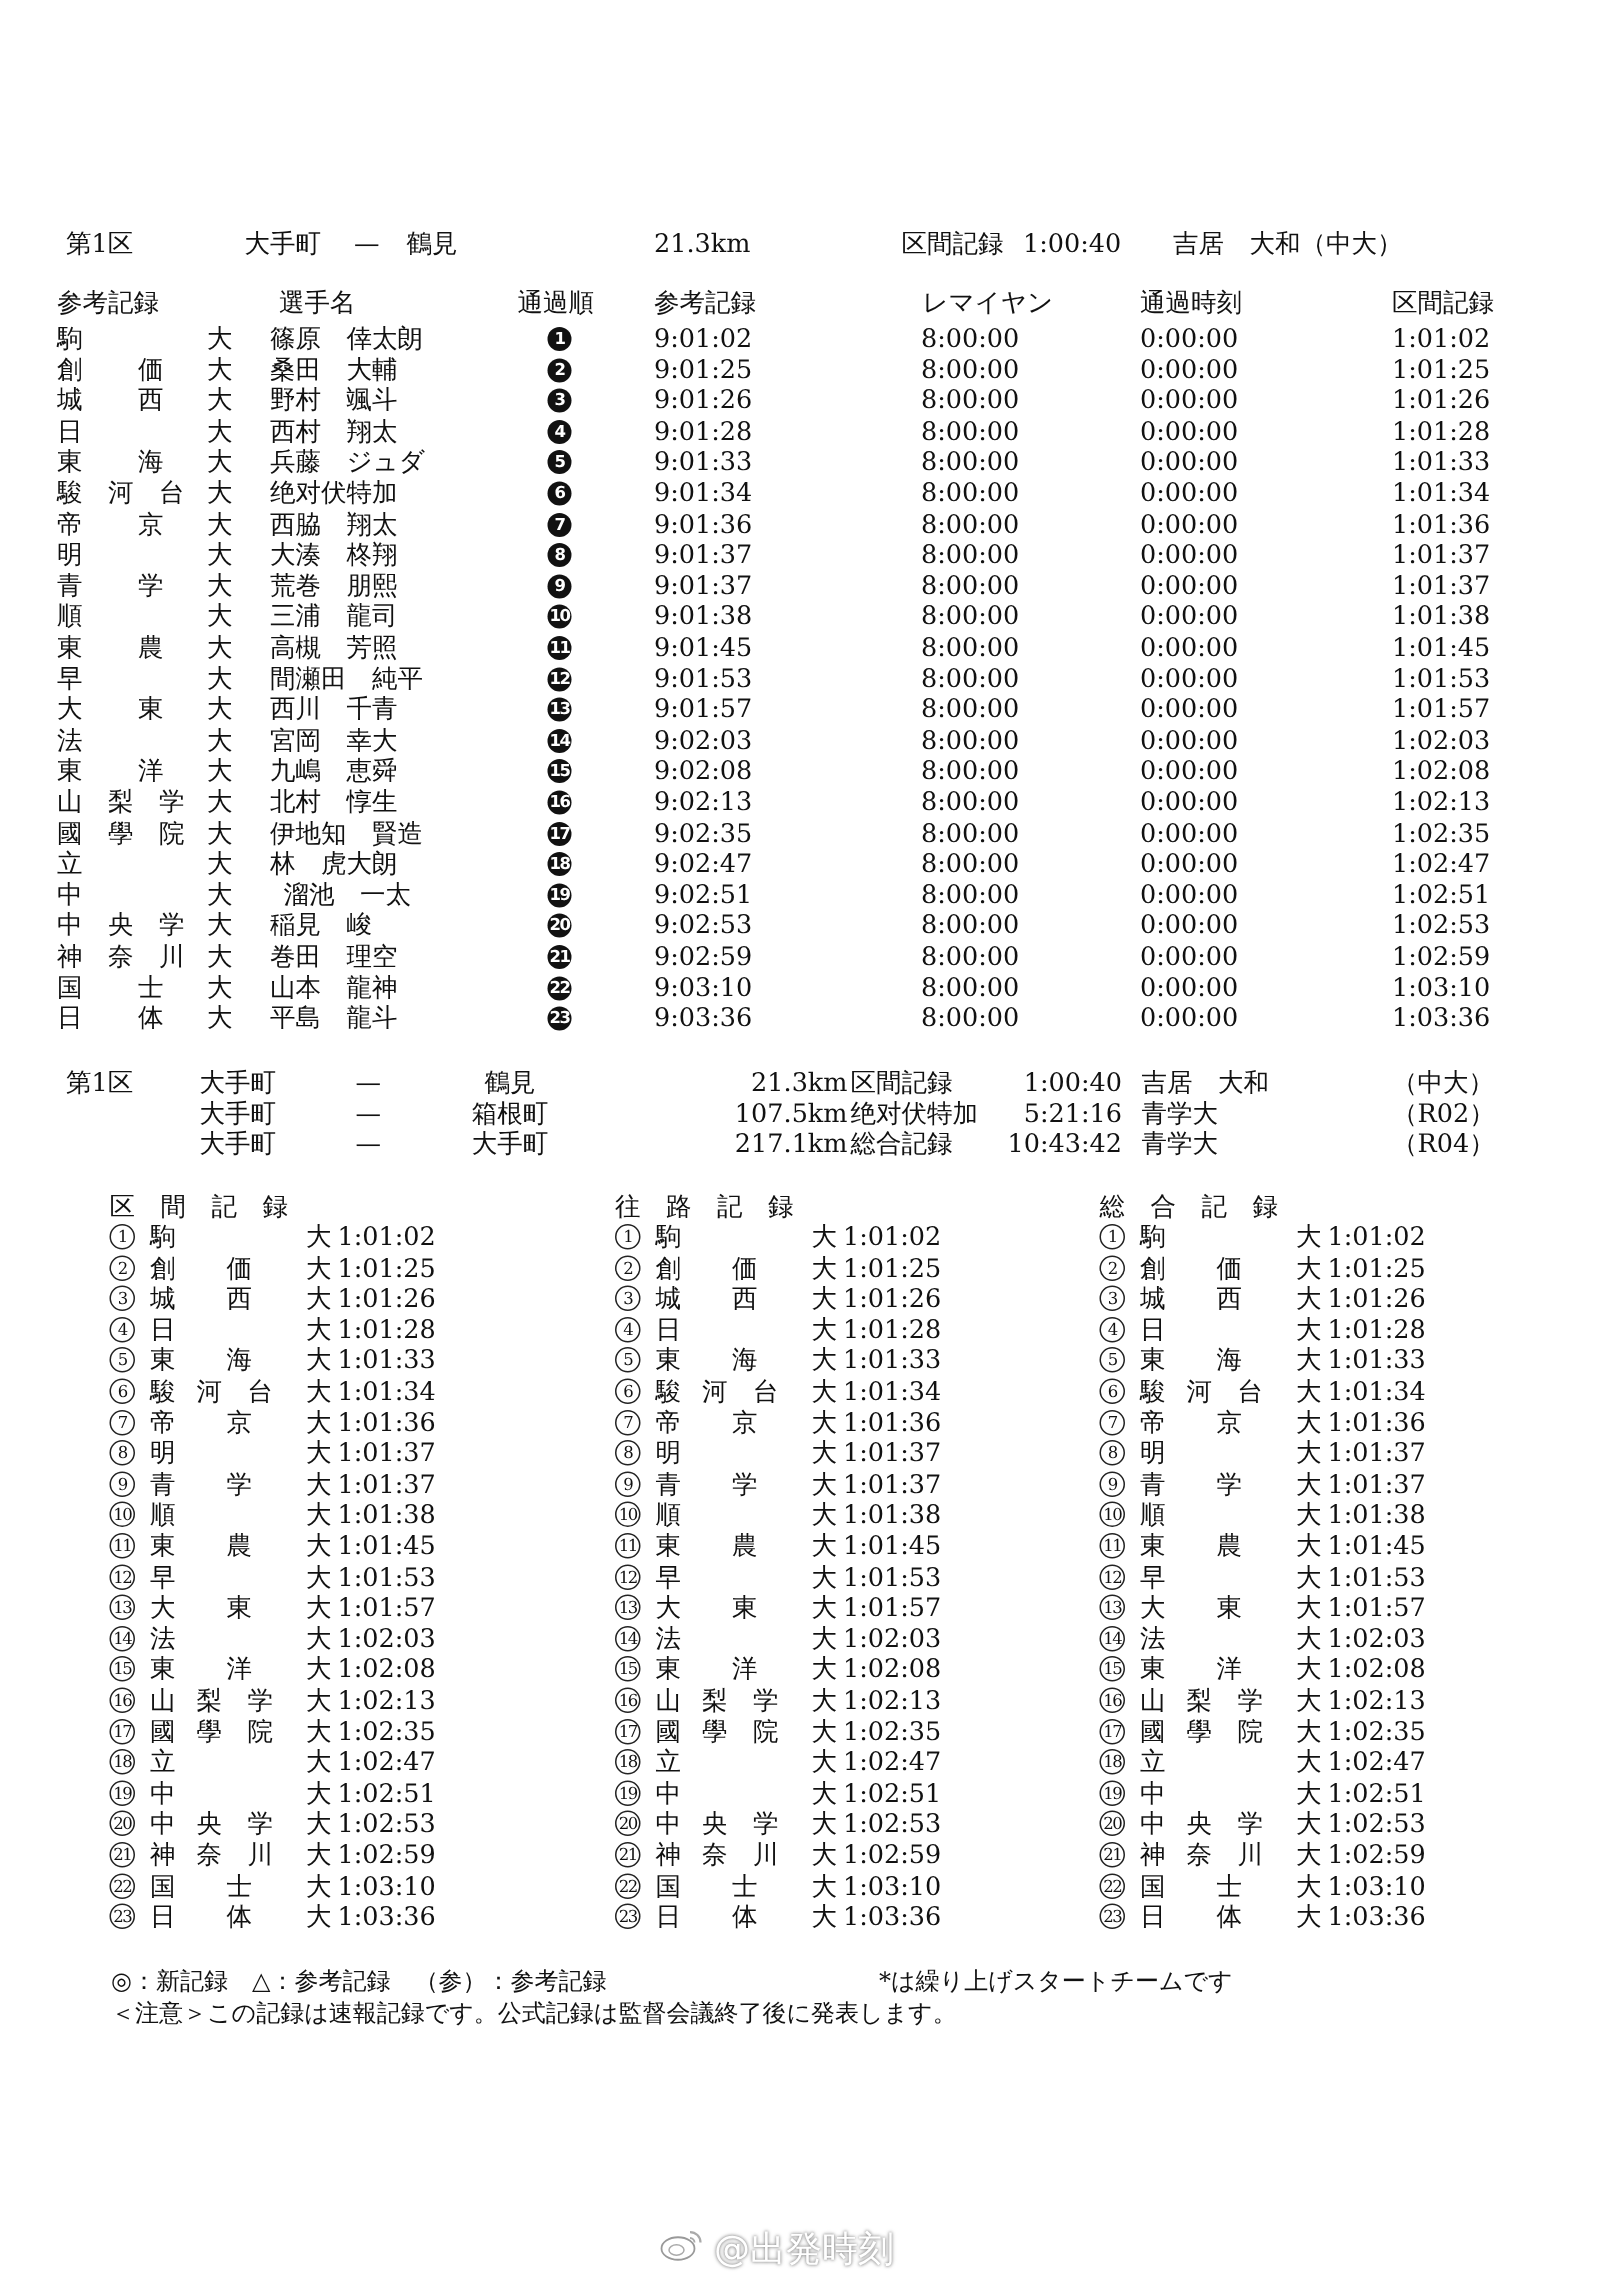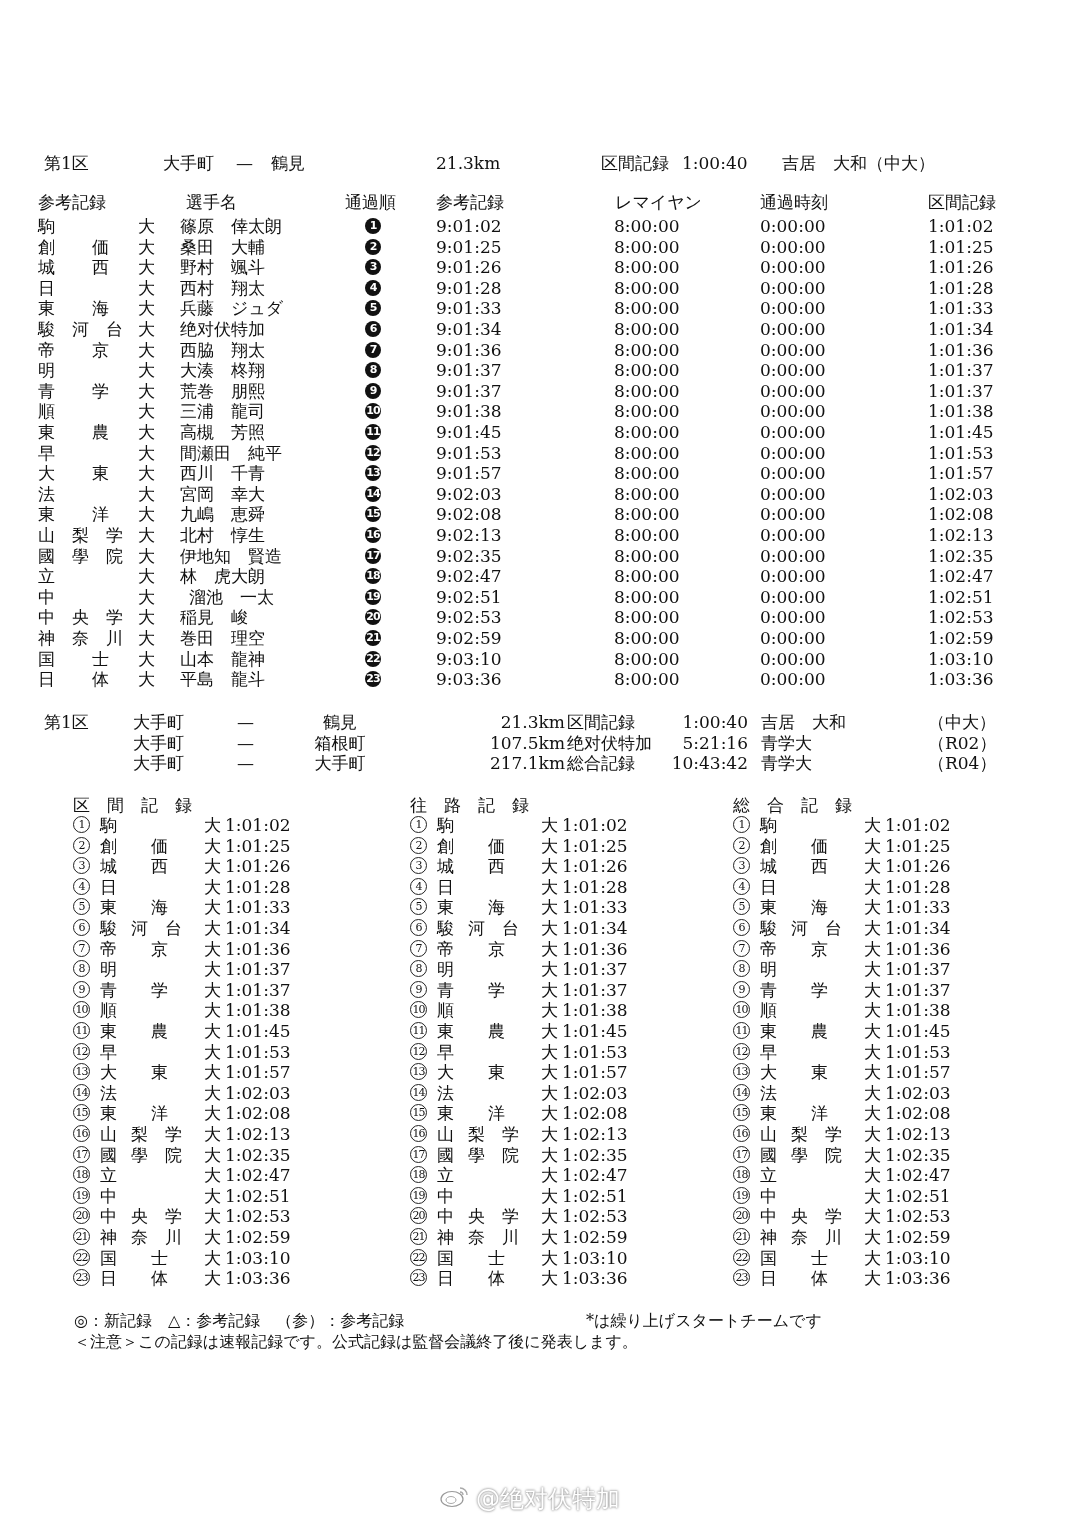--- a/index.html
+++ b/index.html
@@ -845,14 +845,14 @@
 <div class="abs t" style="left:586px;top:1311px;font-size:16px;">*は繰り上げスタートチームです</div>
 <div class="abs t" style="left:74px;top:1332px;font-size:16px;">＜注意＞この記録は速報記録です。公式記録は監督会議終了後に発表します。</div>
 
 <svg class="wm-icon" viewBox="0 0 30 24">
   <ellipse cx="12" cy="15" rx="11" ry="7.5" fill="#fff" stroke="#999" stroke-width="1.2"></ellipse>
   <ellipse cx="11" cy="16" rx="5" ry="3.5" fill="none" stroke="#aaa" stroke-width="1"></ellipse>
   <path d="M20 4 A7 7 0 0 1 27 11" fill="none" stroke="#aaa" stroke-width="1.5"></path>
   <path d="M20 8 A3 3 0 0 1 23 11" fill="none" stroke="#aaa" stroke-width="1.3"></path>
 </svg>
 <div class="watermark" style="left:476px;">
-  <span>@绝对伏特加</span>
+  <span>@出発時刻</span>
 </div>
 
 </body></html>

